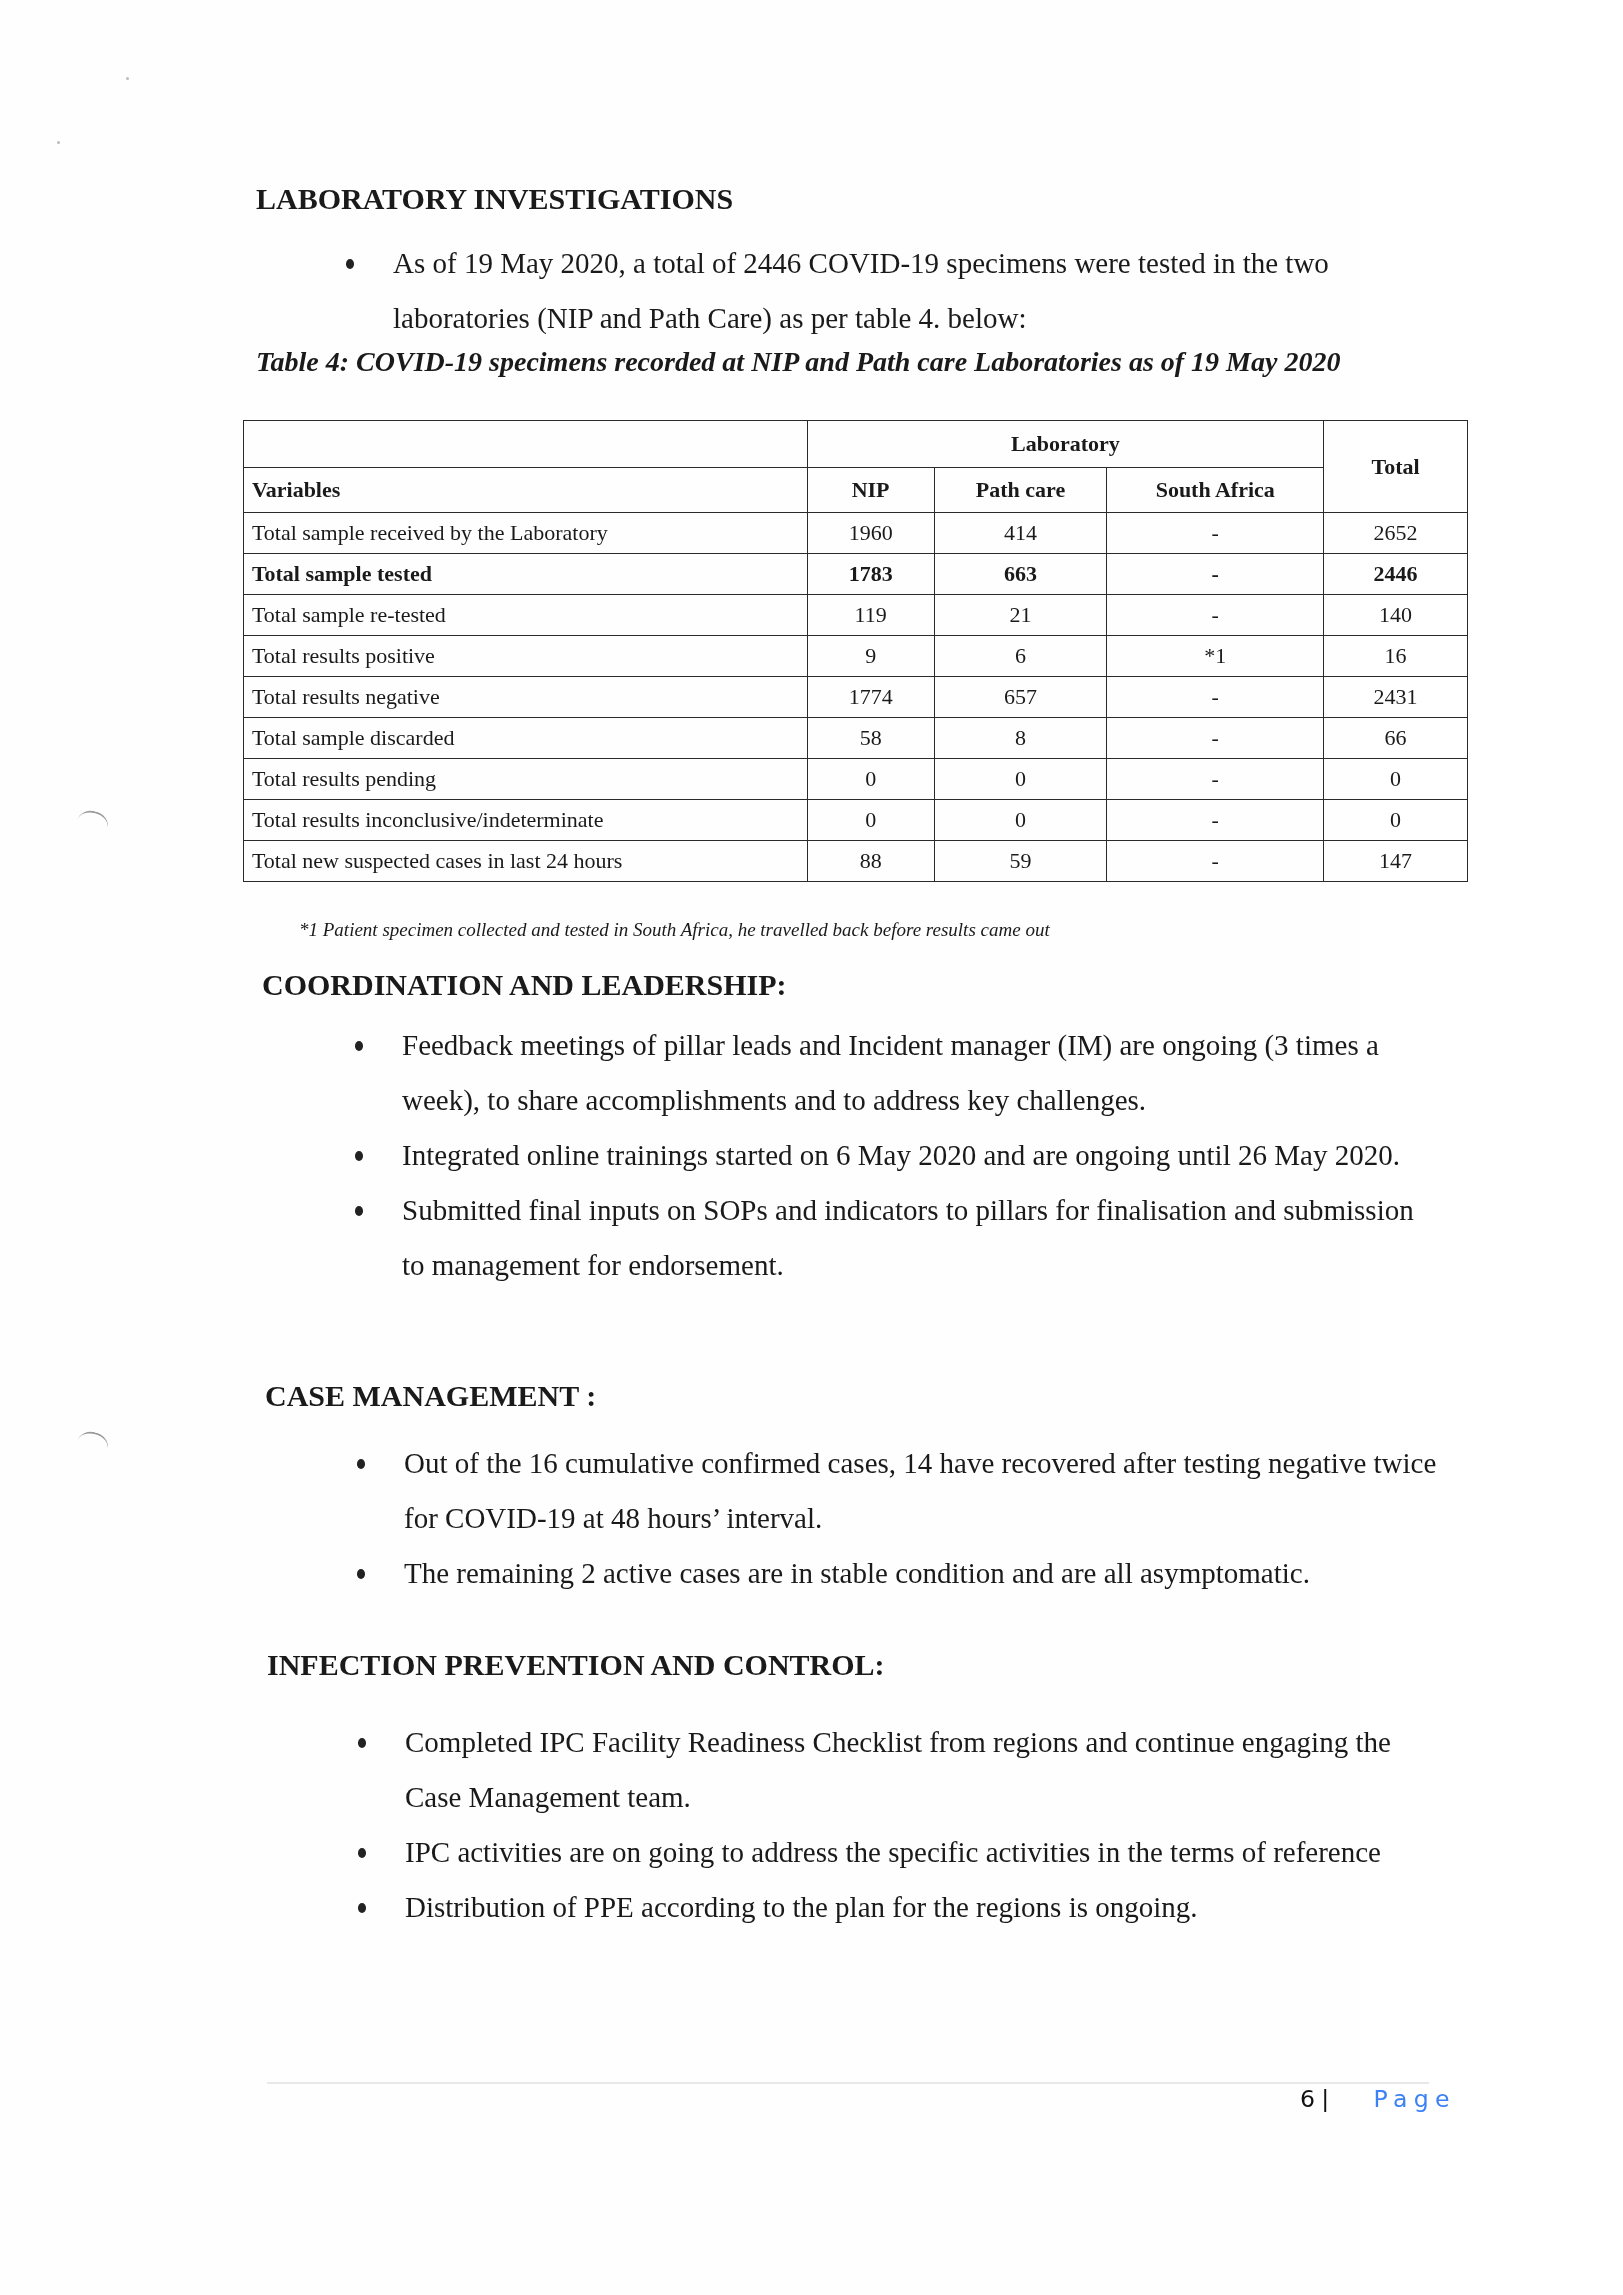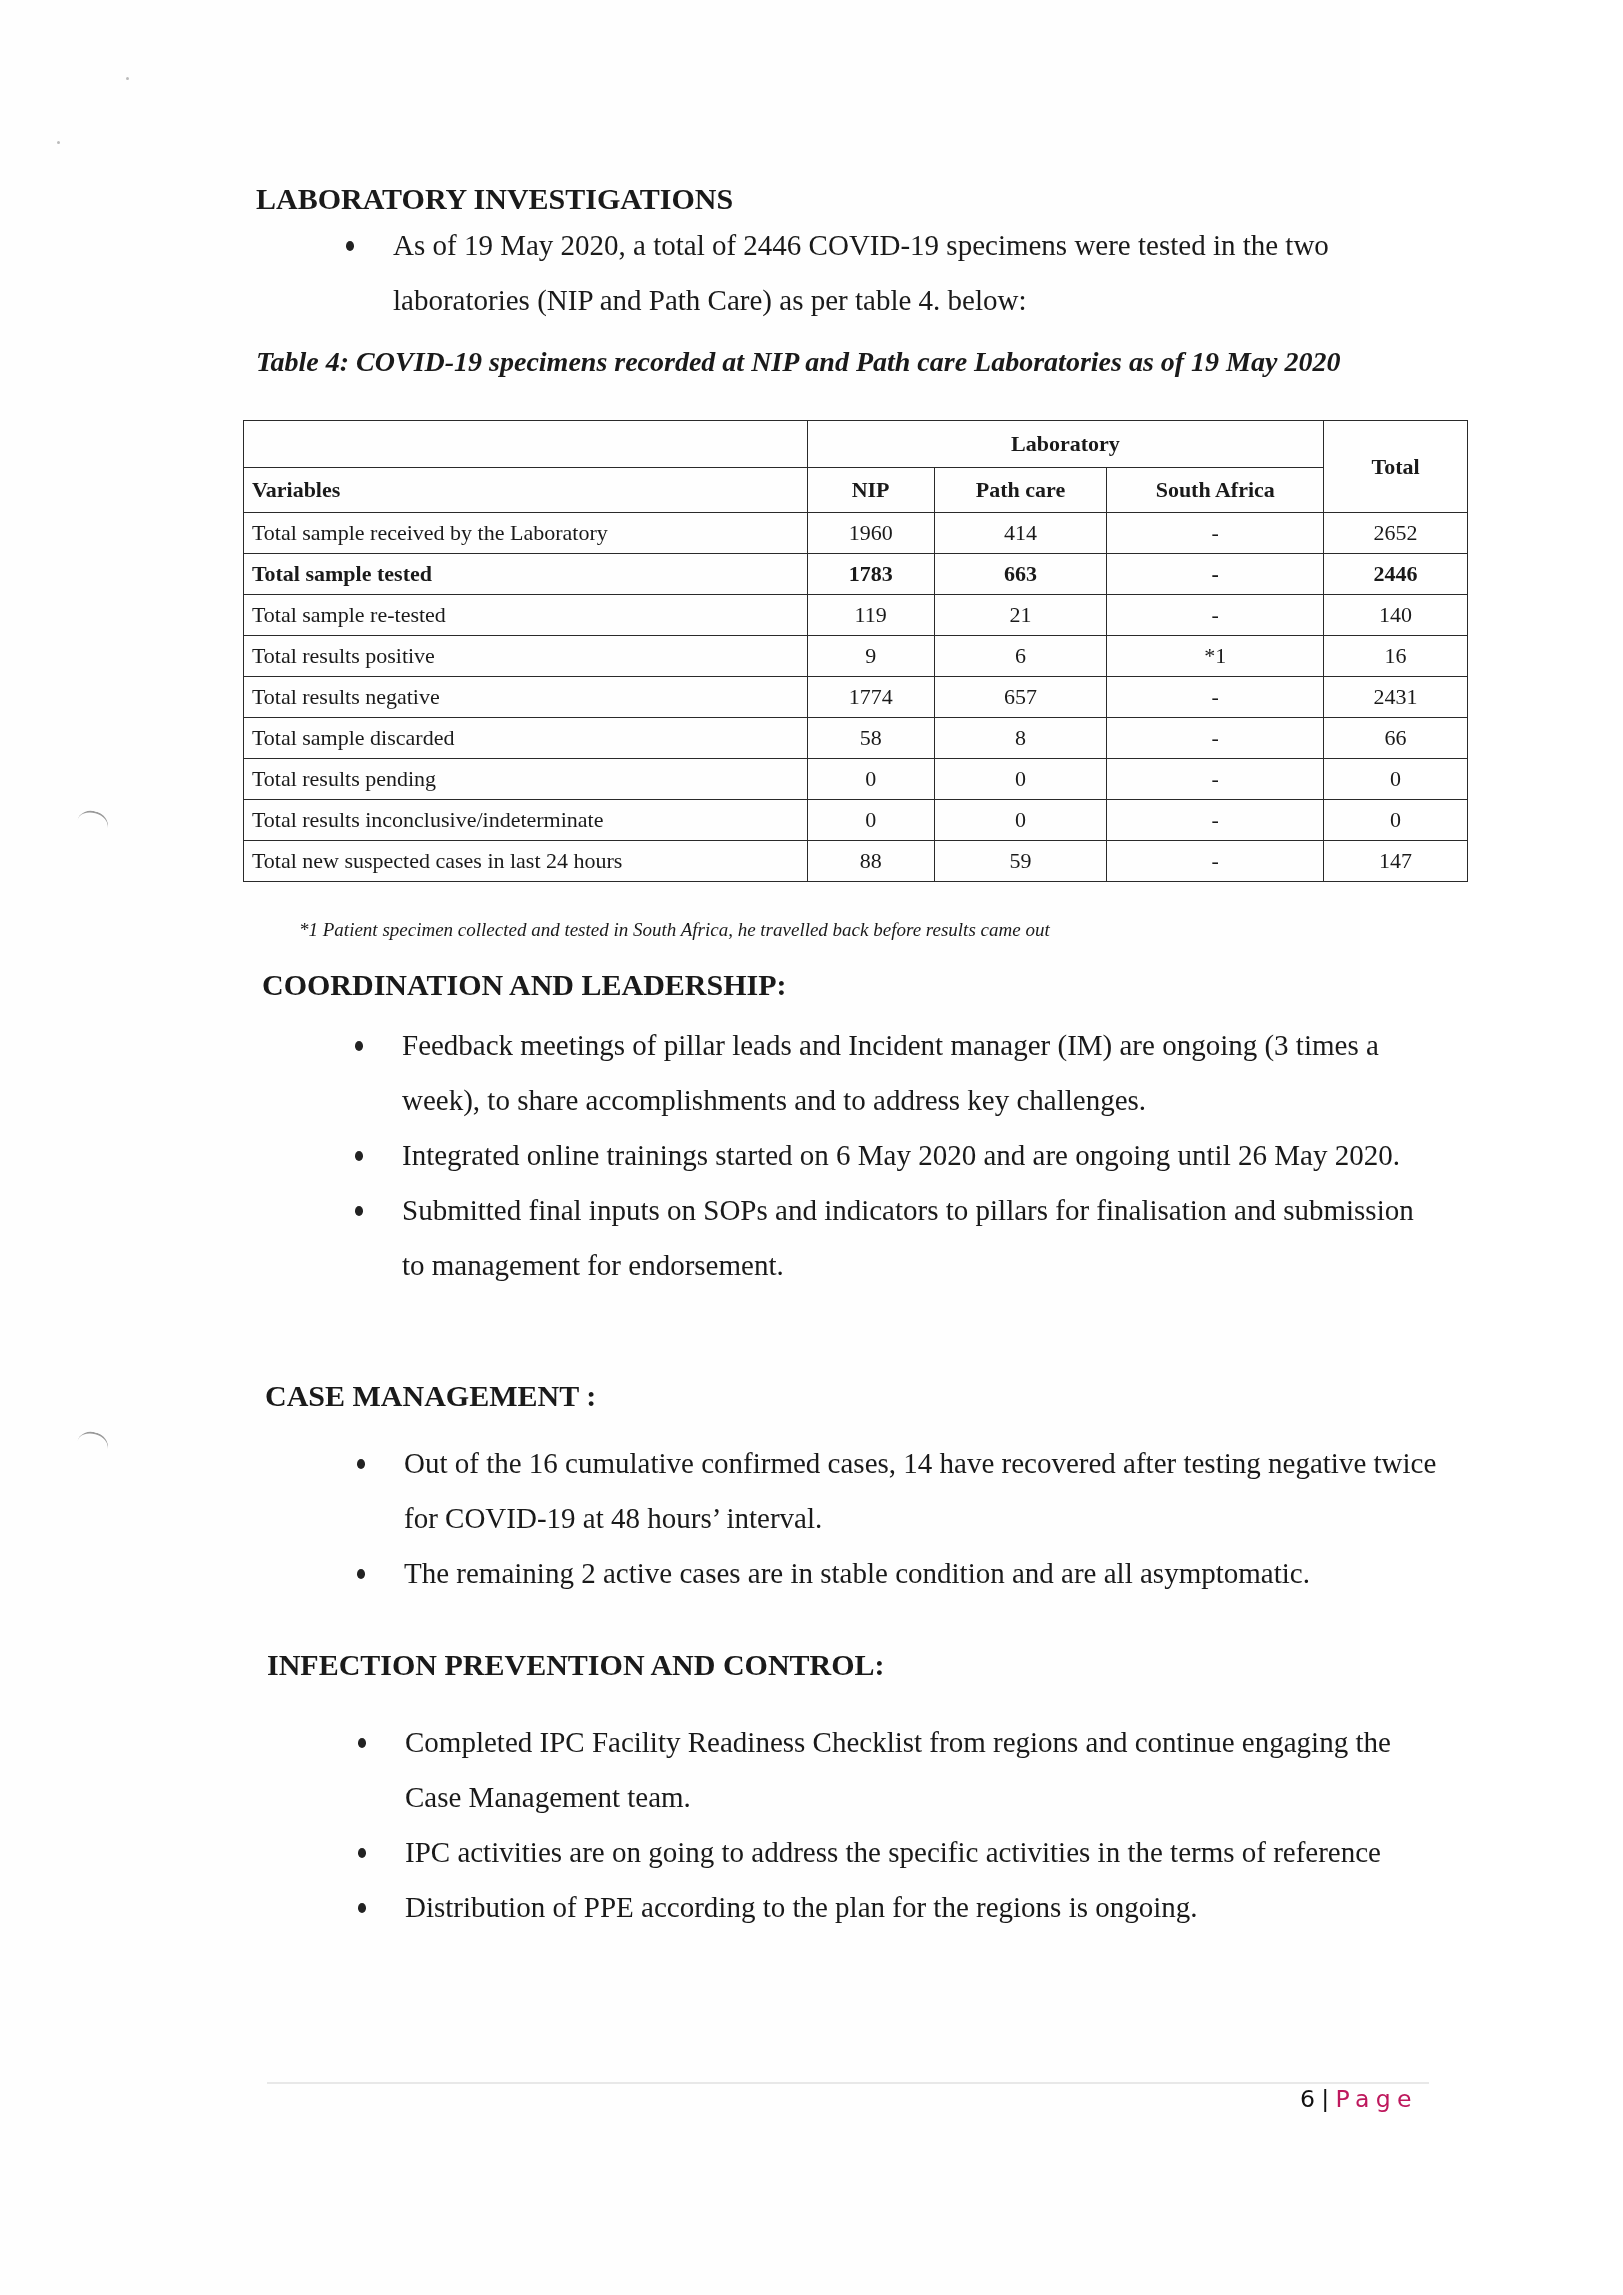--- a/index.html
+++ b/index.html
@@ -23,38 +23,38 @@
   table.lab .bold { font-weight: bold; }
   table.lab tr.hdr1 th { height: 46px; }
   table.lab tr.hdr2 th { height: 44px; }
 
   .footnote { position: absolute; left: 267px; top: 919px; font-style: italic; font-size: 19px; margin-left: 32px; }
 
   .footer-rule { position: absolute; left: 267px; top: 2082px; width: 1162px; height: 1.6px; background: #e8e8e8; }
   .page-num { position: absolute; left: 1300px; top: 2085px; font-family: "DejaVu Sans", sans-serif; font-size: 23.6px; }
   .page-num .n { color: #111; }
   .page-num .sep { color: #111; margin: 0 6.3px; }
-  .page-num .pg { color: #be185d; letter-spacing: 6.3px; }
+  .page-num .pg { color: #3b82f6; letter-spacing: 6.3px; margin-left: 38px; }
 
   .scan-mark { position: absolute; width: 31px; height: 23.6px; border-top: 2.4px solid #9a9a9a; border-radius: 50% 50% 0 0; }
   .speck { position: absolute; width: 3.1px; height: 3.1px; border-radius: 50%; background: #bbb; }
 </style>
 </head>
 <body>
 
 <div class="page">
 
   <div class="speck" style="left:126px; top:77px;"></div>
   <div class="speck" style="left:57px; top:141px;"></div>
   <div class="scan-mark" style="left:77px; top:811px; transform:rotate(15deg);"></div>
   <div class="scan-mark" style="left:77px; top:1432px; transform:rotate(15deg);"></div>
 
   <div class="heading" style="left:256px; top:182px;">LABORATORY INVESTIGATIONS</div>
 
-  <ul class="bullet-list" style="left:338px; top:218px; width:1099px;">
+  <ul class="bullet-list" style="left:338px; top:236px; width:1099px;">
     <li class="bullet-item">
       <span class="bullet-dot"></span>
       <span>As of 19 May 2020, a total of 2446 COVID-19 specimens were tested in the two laboratories (NIP and Path Care) as per table 4. below:</span>
     </li>
   </ul>
 
   <div class="caption">Table 4: COVID-19 specimens recorded at NIP and Path care Laboratories as of 19 May 2020</div>
 
   <table class="lab">
     <colgroup>

